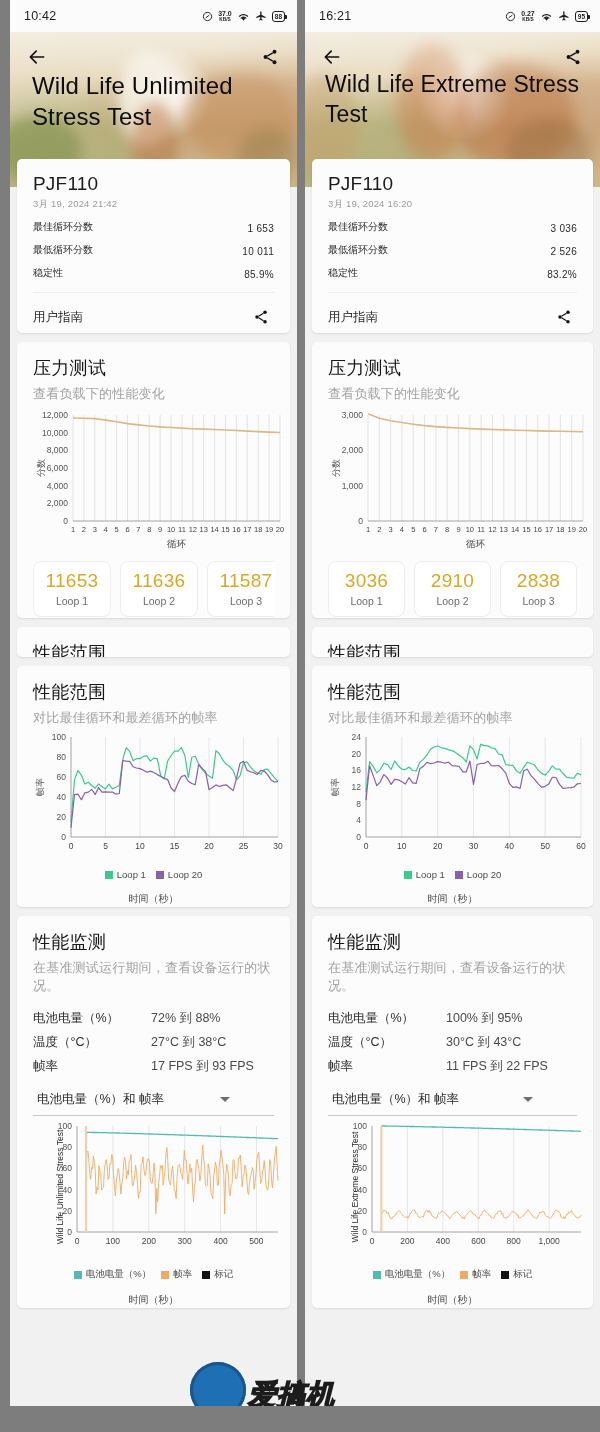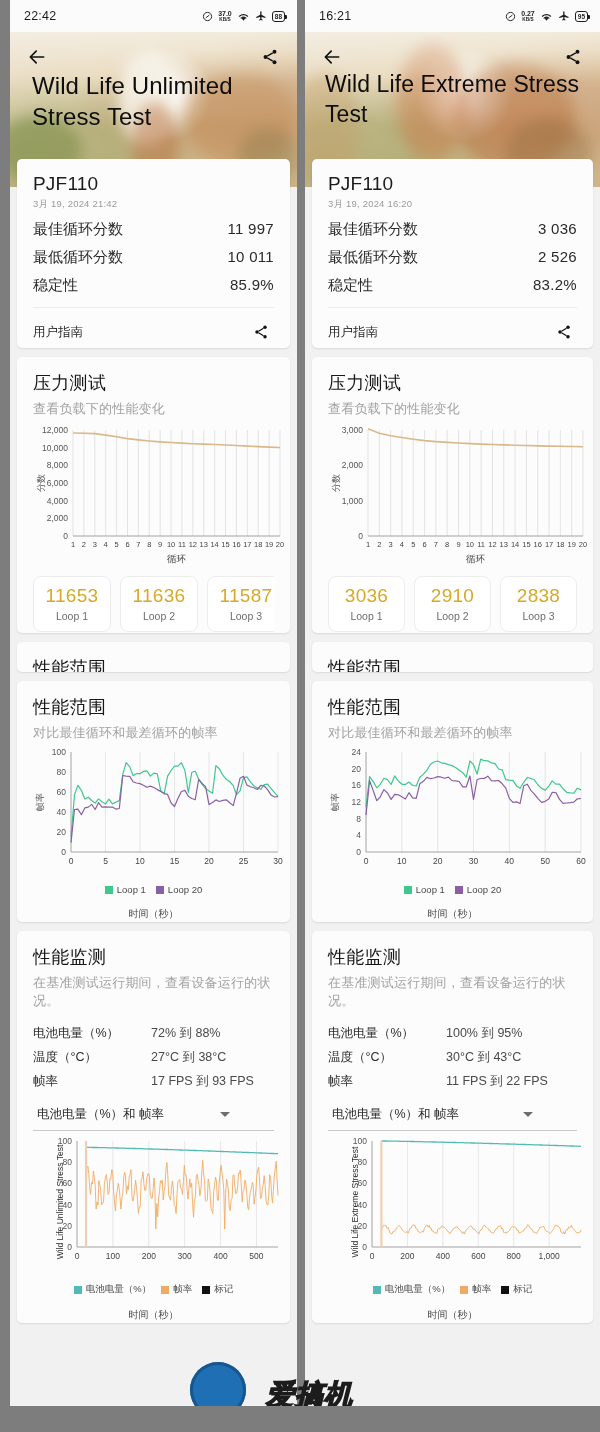--- a/index.html
+++ b/index.html
@@ -66,22 +66,22 @@
   .scroll{ position:relative; }
   .card{
     background:#fcfcfc; margin:0 7px 9px 7px; border-radius:5px;
     box-shadow:0 1px 2px rgba(0,0,0,.10); position:relative;
   }
   .card.overlap{ margin-top:-28px; }
   .pad{ padding:14px 16px 1px 16px; }
 
   .dev-name{ font-size:19px; color:#1b1b1b; letter-spacing:.2px; }
   .dev-date{ font-size:9.5px; color:#9a9a9a; margin-top:3px; letter-spacing:.2px;}
-  .kv{ display:flex; justify-content:space-between; align-items:flex-start;
-       font-size:15px; color:#2a2a2a; padding:9px 0 0 0; }
+  .kv{ display:flex; justify-content:space-between; align-items:flex-end;
+       font-size:10px; color:#2a2a2a; padding:9px 0 0 0; }
   .kv .v{ color:#2a2a2a; letter-spacing:.3px;}
   .sep{ height:1px; background:#ececec; margin:12px 0 0 0;}
   .guide{ display:flex; justify-content:space-between; align-items:center; padding:11px 0 2px 0;}
   .guide span{ font-size:12.5px; color:#2a2a2a;}
 
   .sec-title{ font-size:18px; color:#181818; letter-spacing:.3px;}
   .sec-sub{ font-size:13px; color:#a2a2a2; margin-top:5px; letter-spacing:.2px;}
 
   
   .loops{ display:flex; gap:9px; margin-top:10px; overflow:hidden; }
@@ -115,32 +115,32 @@
 
   
   .ghost{ height:30px; overflow:hidden; }
   .ghost .sec-title{ padding:14px 16px 0 16px; }
 
   
   .watermark{ position:absolute; left:190px; bottom:8px; z-index:20; width:240px; height:62px; pointer-events:none;}
   .wm-face{ position:absolute; left:0; top:0; width:56px;height:56px;border-radius:50%;
     background:#1f6fb5; box-shadow:inset 0 0 0 3px #17568f;}
   .wm-text{ position:absolute; left:58px; top:14px; font-size:28px; font-weight:700; color:#ffffff;
-    -webkit-text-stroke:1.5px #1c1c1c; font-style:italic; letter-spacing:1px; font-family:"DejaVu Sans",sans-serif;margin-left:18px;}
+    -webkit-text-stroke:1.5px #1c1c1c; font-style:italic; letter-spacing:1px; font-family:"DejaVu Sans",sans-serif;}
   .bottombar{ position:absolute; left:0;bottom:0;width:600px;height:26px;background:#7d7d7d; z-index:30;}
 </style>
 </head>
 <body>
 
 <div class="stage">
   <div class="gutter-l"></div>
 
   <div class="phone" id="phone-left">
     <div class="statusbar">
-      <div class="sb-time">22:42</div>
+      <div class="sb-time">10:42</div>
       <div class="sb-icons">
         <span>
           <svg width="11" height="11" viewBox="0 0 24 24">
               <circle cx="12" cy="12" r="9" fill="none" stroke="#1d1d1d" stroke-width="2"></circle>
               <line x1="8" y1="15" x2="16" y2="9" stroke="#1d1d1d" stroke-width="2"></line>
             </svg>
         </span>
         <span class="netspeed">
           <span class="n1">37.0</span>
           <span class="n2">KB/S</span>
@@ -189,21 +189,21 @@
     </div>
 
     <div class="scroll">
 
       <div class="card overlap">
         <div class="pad">
           <div class="dev-name">PJF110</div>
           <div class="dev-date">3月 19, 2024 21:42</div>
           <div class="kv">
             <span>最佳循环分数</span>
-            <span class="v">11 997</span>
+            <span class="v">1 653</span>
           </div>
           <div class="kv">
             <span>最低循环分数</span>
             <span class="v">10 011</span>
           </div>
           <div class="kv">
             <span>稳定性</span>
             <span class="v">85.9%</span>
           </div>
           <div class="sep"></div>

